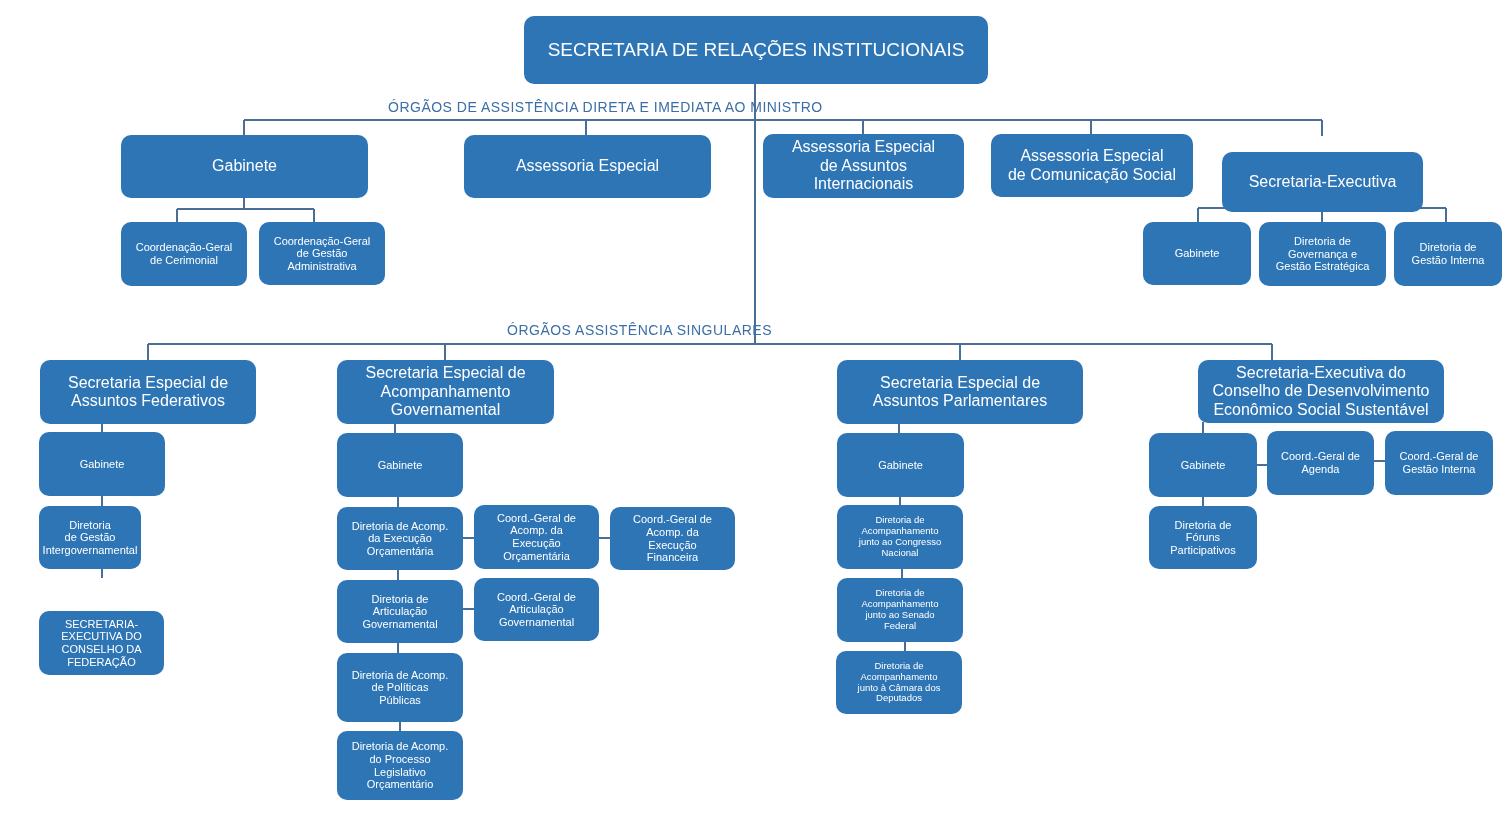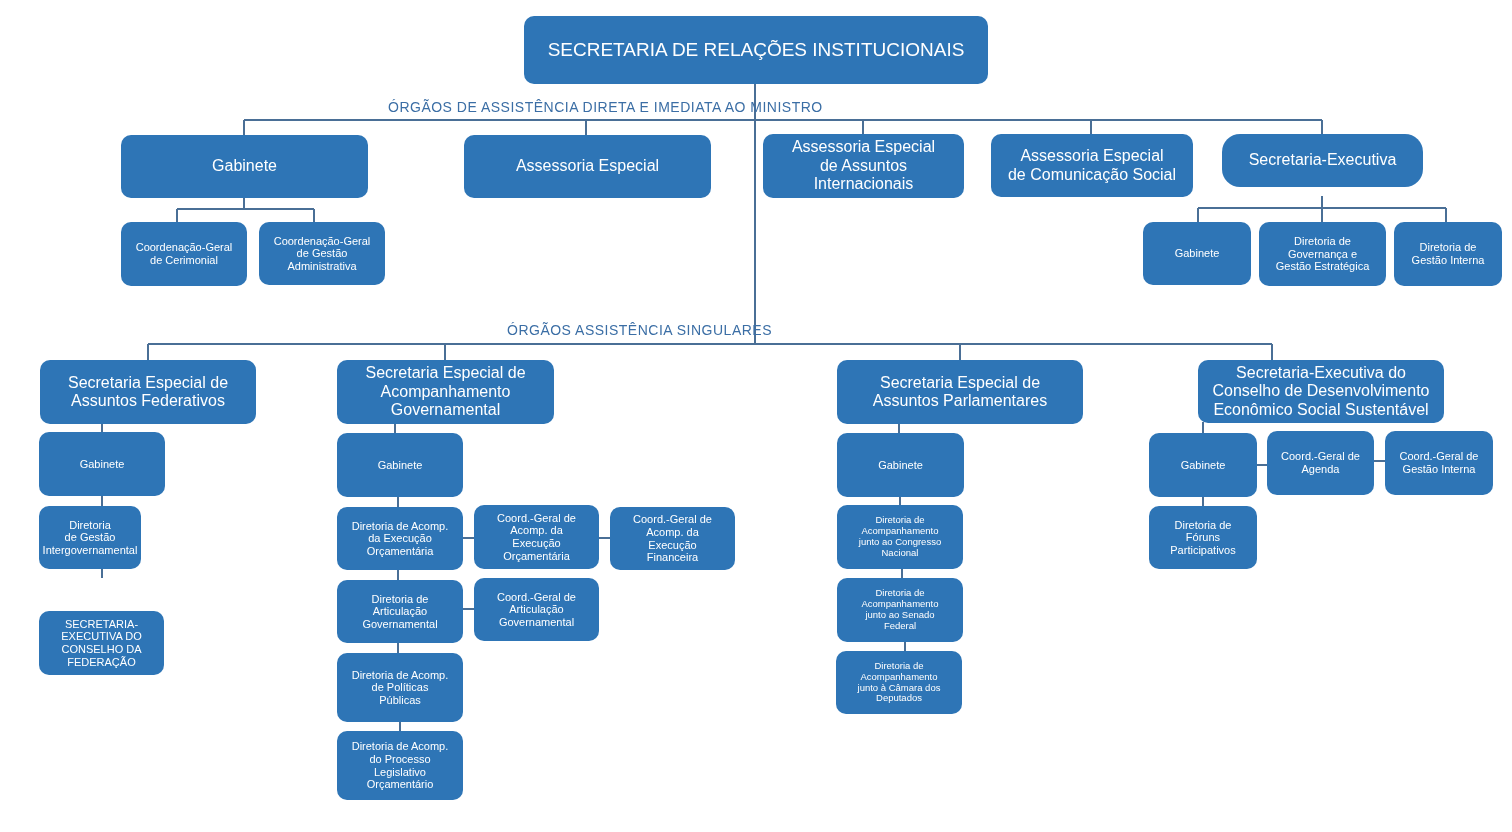--- a/index.html
+++ b/index.html
@@ -54,21 +54,21 @@
 <div class="box m" style="left:259px;top:222px;width:126px;height:63px;">Coordenação-Geral
 de Gestão
 Administrativa</div>
 
 <div class="box l" style="left:464px;top:135px;width:247px;height:63px;">Assessoria Especial</div>
 <div class="box l" style="left:763px;top:134px;width:201px;height:64px;">Assessoria Especial
 de Assuntos
 Internacionais</div>
 <div class="box l" style="left:991px;top:134px;width:202px;height:63px;">Assessoria Especial
 de Comunicação Social</div>
-<div class="box l" style="left:1222px;top:134px;width:201px;height:53px;border-radius:18px;">Secretaria-Executiva</div>
+<div class="box l" style="left:1222px;top:152px;width:201px;height:60px;">Secretaria-Executiva</div>
 
 <div class="box m" style="left:1143px;top:222px;width:108px;height:63px;">Gabinete</div>
 <div class="box m" style="left:1259px;top:222px;width:127px;height:64px;">Diretoria de
 Governança e
 Gestão Estratégica</div>
 <div class="box m" style="left:1394px;top:222px;width:108px;height:64px;">Diretoria de
 Gestão Interna</div>
 
 <div class="box l" style="left:40px;top:360px;width:216px;height:64px;">Secretaria Especial de
 Assuntos Federativos</div>

